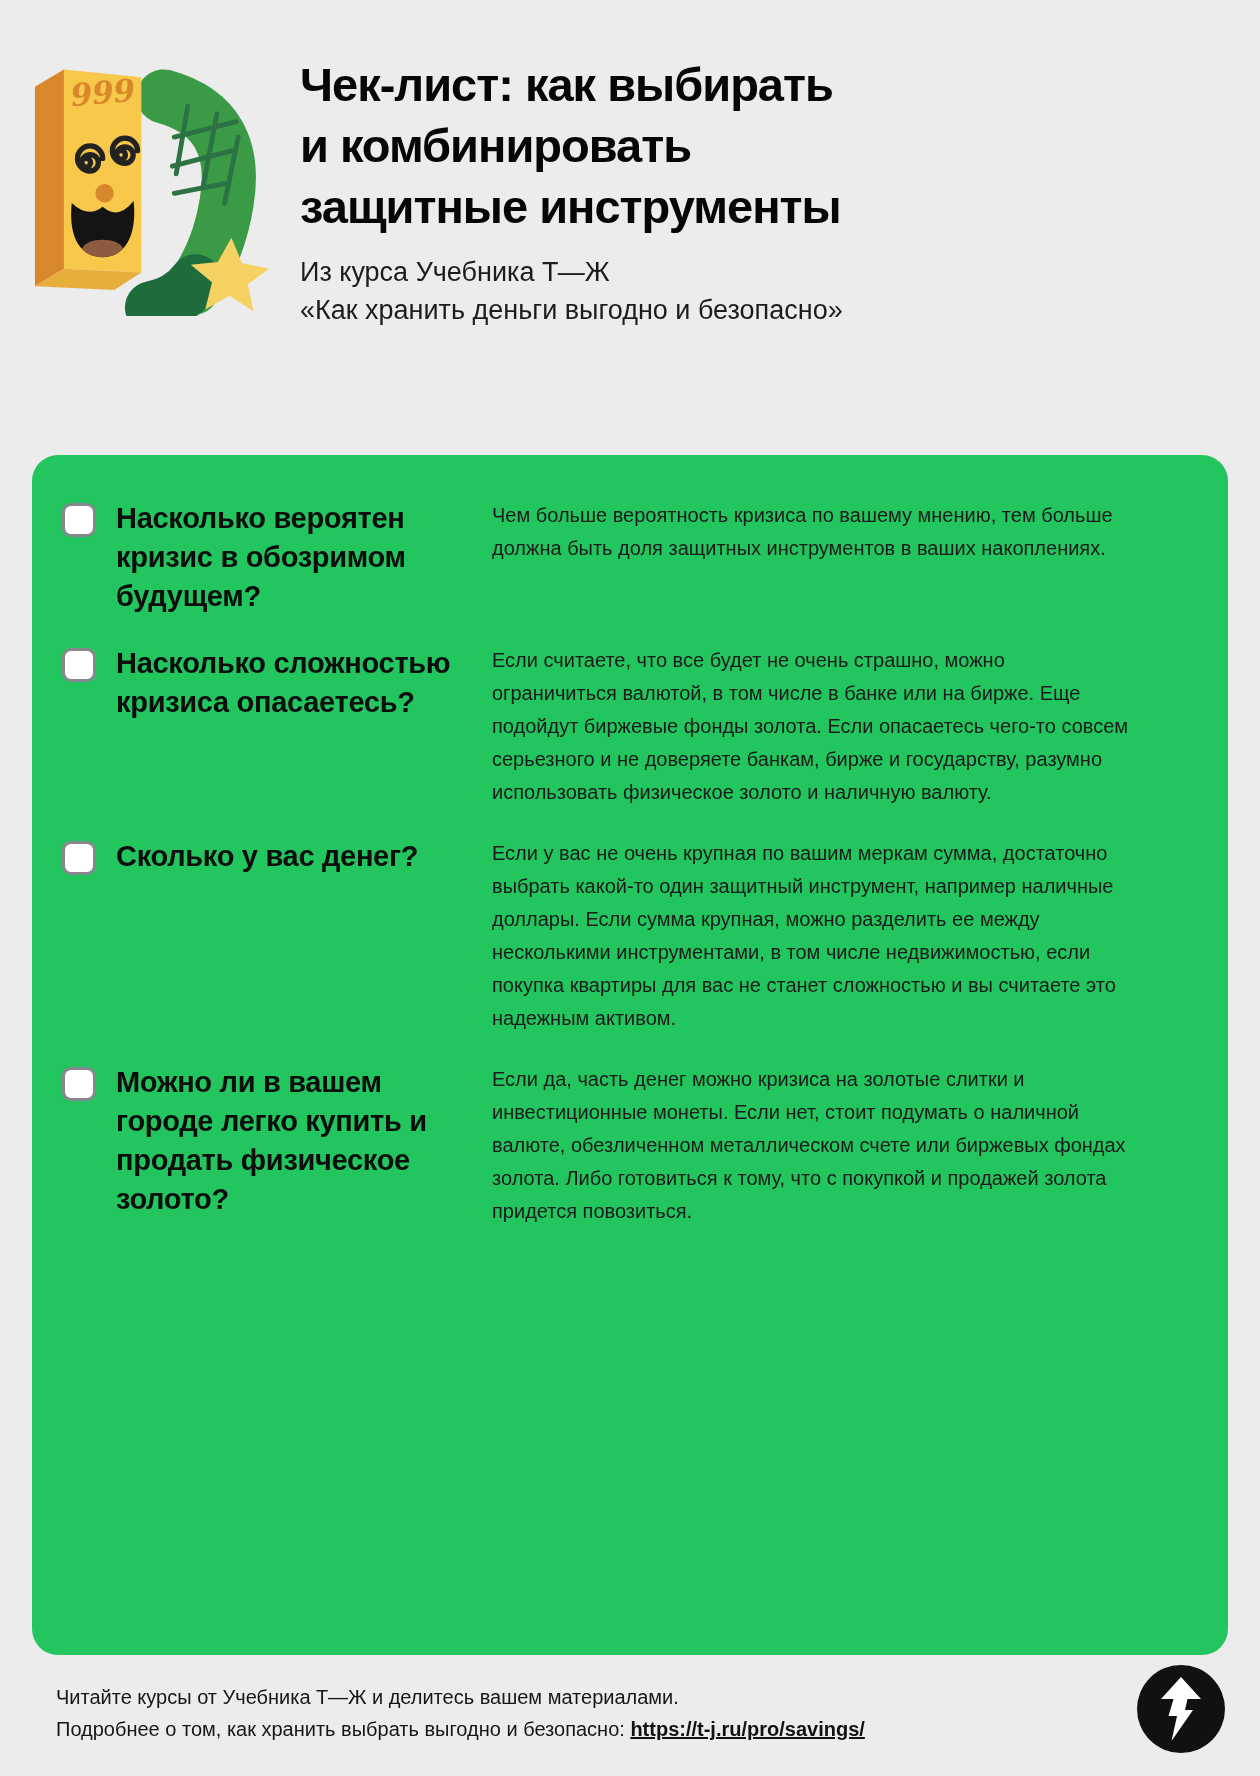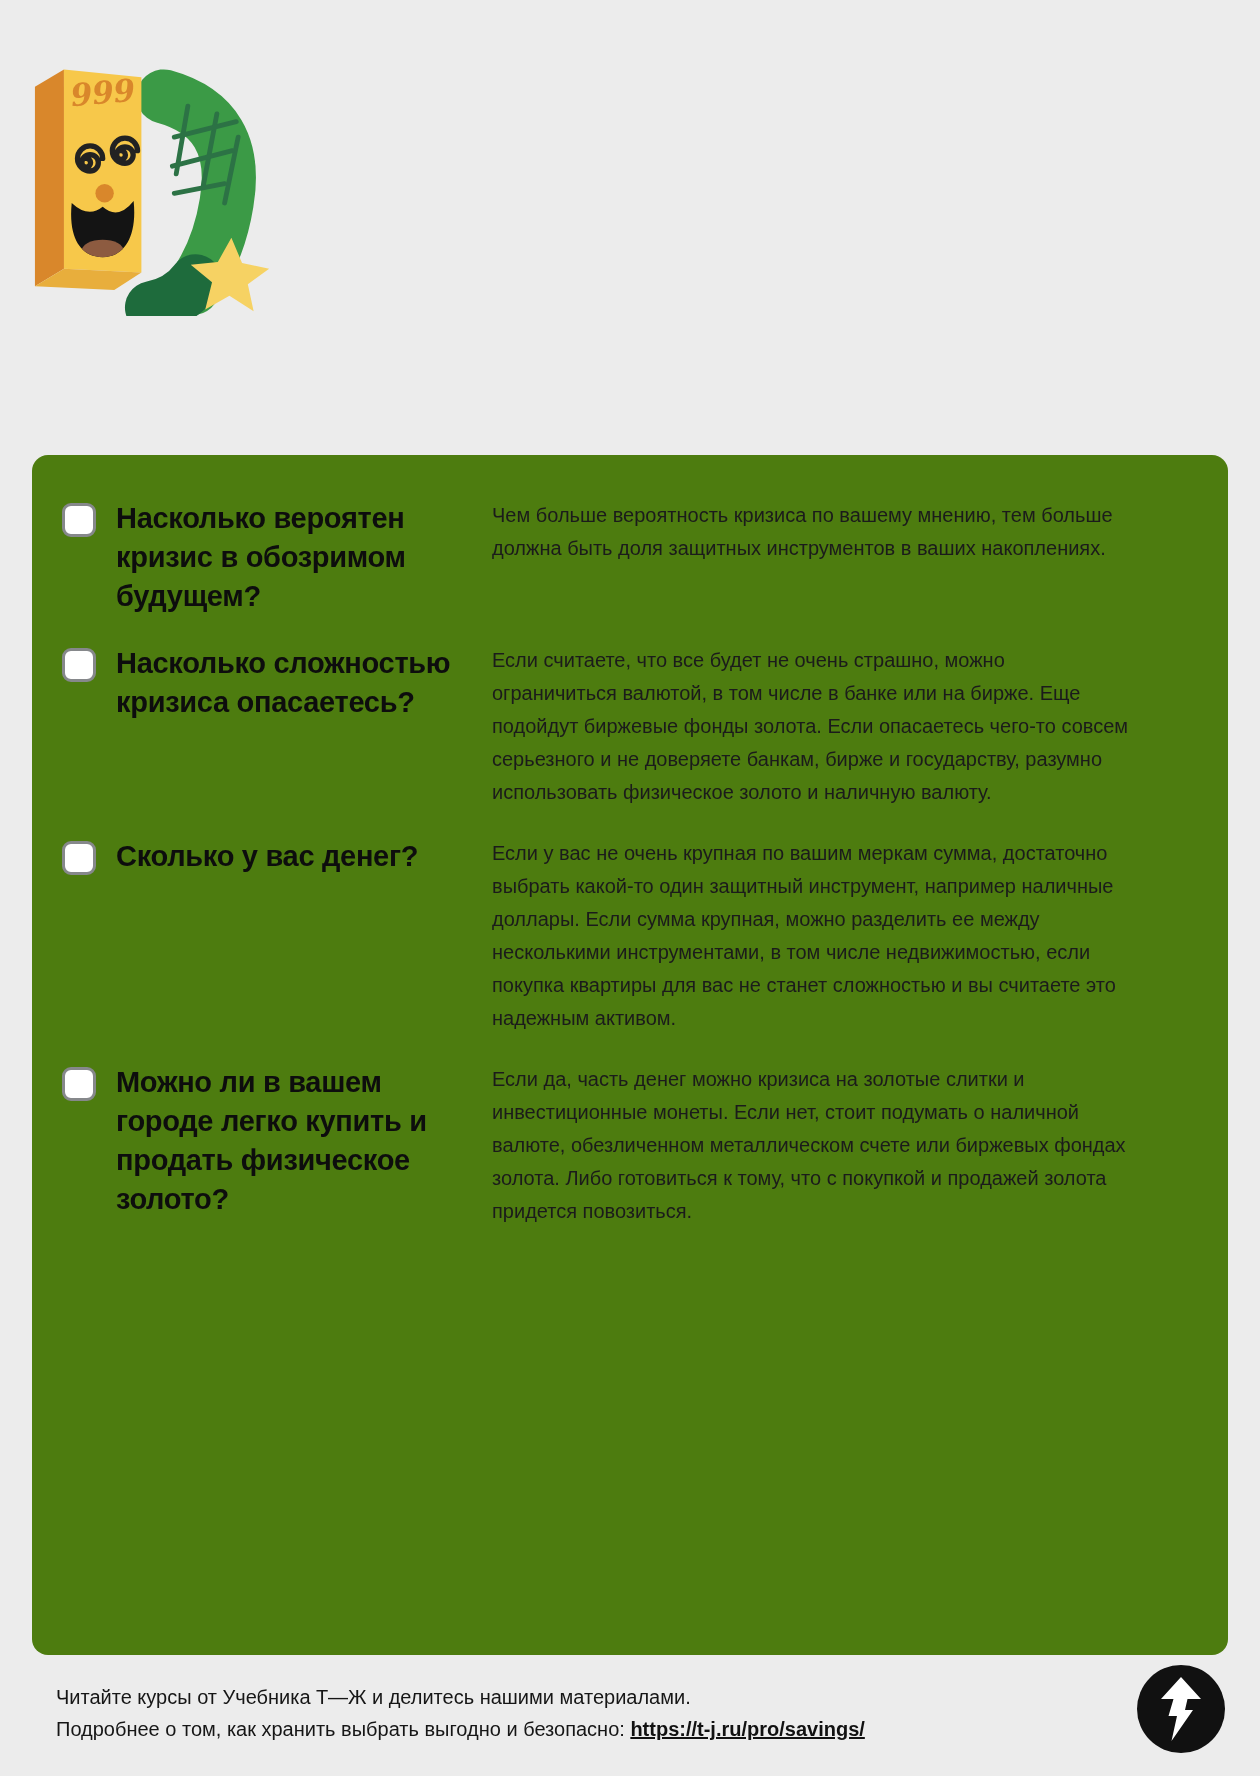--- a/index.html
+++ b/index.html
@@ -11,21 +11,21 @@
   .header { position:relative; height:455px; }
   .illustration { position:absolute; left:33px; top:56px; width:240px; height:260px; }
   .header-text { position:absolute; left:300px; top:54px; width:920px; }
   .title { font-size:47px; line-height:61px; font-weight:bold; letter-spacing:-1px; color:#060606; }
   .title span { display:block; }
   .subtitle { margin-top:16px; font-size:27px; line-height:38px; font-weight:normal; color:#1c1c1c; }
   .subtitle span { display:block; }
 
   
   .card { position:absolute; left:32px; top:455px; width:1196px; height:1200px;
-          background:#4d7c0f; border-radius:16px; padding:44px 64px 0 30px; }
+          background:#22c55e; border-radius:26px; padding:44px 64px 0 30px; }
   .rows { display:flex; flex-direction:column; gap:28px; }
   .row { display:grid; grid-template-columns:54px 376px 1fr; align-items:start; }
   .checkbox { width:34px; height:34px; border:3px solid #86888b; border-radius:9px;
               background:#fff; margin-top:4px; cursor:pointer; }
   .question { font-size:29px; line-height:39px; font-weight:bold; color:#0d0d0d;
               letter-spacing:-0.3px; padding-right:30px; }
   .answer { font-size:20px; line-height:33px; color:#1b1b1b; max-width:640px; }
 
   
   .footer { position:absolute; left:56px; top:1681px; font-size:20px; line-height:32px; color:#161616; }
@@ -70,20 +70,31 @@
 
       <defs>
         <clipPath id="mouthClip">
           <path d="M40 150 Q57 166 72 154 Q88 168 104 148 C108 188 92 206 72 206 C52 206 36 190 40 150 Z"></path>
         </clipPath>
       </defs>
       <path d="M40 150 Q57 166 72 154 Q88 168 104 148 C108 188 92 206 72 206 C52 206 36 190 40 150 Z" fill="#141414"></path>
       <ellipse cx="72" cy="200" rx="22" ry="12" fill="#8D5B40" clip-path="url(#mouthClip)"></ellipse>
     </svg>
 
+    <div class="header-text">
+      <h1 class="title">
+        <span>Чек-лист: как выбирать</span>
+        <span>и комбинировать</span>
+        <span>защитные инструменты</span>
+      </h1>
+      <div class="subtitle">
+        <span>Из курса Учебника Т—Ж</span>
+        <span>«Как хранить деньги выгодно и безопасно»</span>
+      </div>
+    </div>
   </div>
 
   <div class="card">
     <div class="rows">
 
       <div class="row">
         <div class="checkbox" role="checkbox" aria-checked="false"></div>
         <div class="question">Насколько вероятен кризис в обозримом будущем?</div>
         <div class="answer">Чем больше вероятность кризиса по вашему мнению, тем больше должна быть доля защитных инструментов в ваших накоплениях.</div>
       </div>
@@ -103,21 +114,21 @@
       <div class="row">
         <div class="checkbox" role="checkbox" aria-checked="false"></div>
         <div class="question">Можно ли в вашем городе легко купить и продать физическое золото?</div>
         <div class="answer">Если да, часть денег можно кризиса на золотые слитки и инвестиционные монеты. Если нет, стоит подумать о наличной валюте, обезличенном металлическом счете или биржевых фондах золота. Либо готовиться к тому, что с покупкой и продажей золота придется повозиться.</div>
       </div>
 
     </div>
   </div>
 
   <div class="footer">
-    <span class="footer-line">Читайте курсы от Учебника Т—Ж и делитесь нашими материалами.</span>
+    <span class="footer-line">Читайте курсы от Учебника Т—Ж и делитесь вашем материалами.</span>
     <span class="footer-line"><span>Подробнее о том, как хранить выбрать выгодно и безопасно: </span><a href="#">https://t-j.ru/pro/savings/</a></span>
   </div>
 
   <svg class="logo" viewBox="0 0 90 90" aria-hidden="true">
     <circle cx="45" cy="45" r="44" fill="#111111"></circle>
     <path fill="#ffffff" fill-rule="nonzero" d="M45 13 L65 35 L51.5 35 L49 46 L57 46 L35.5 77 L41 52 L32.5 52 L37.5 35 L25 35 Z"></path>
   </svg>
 
 </div>
 

